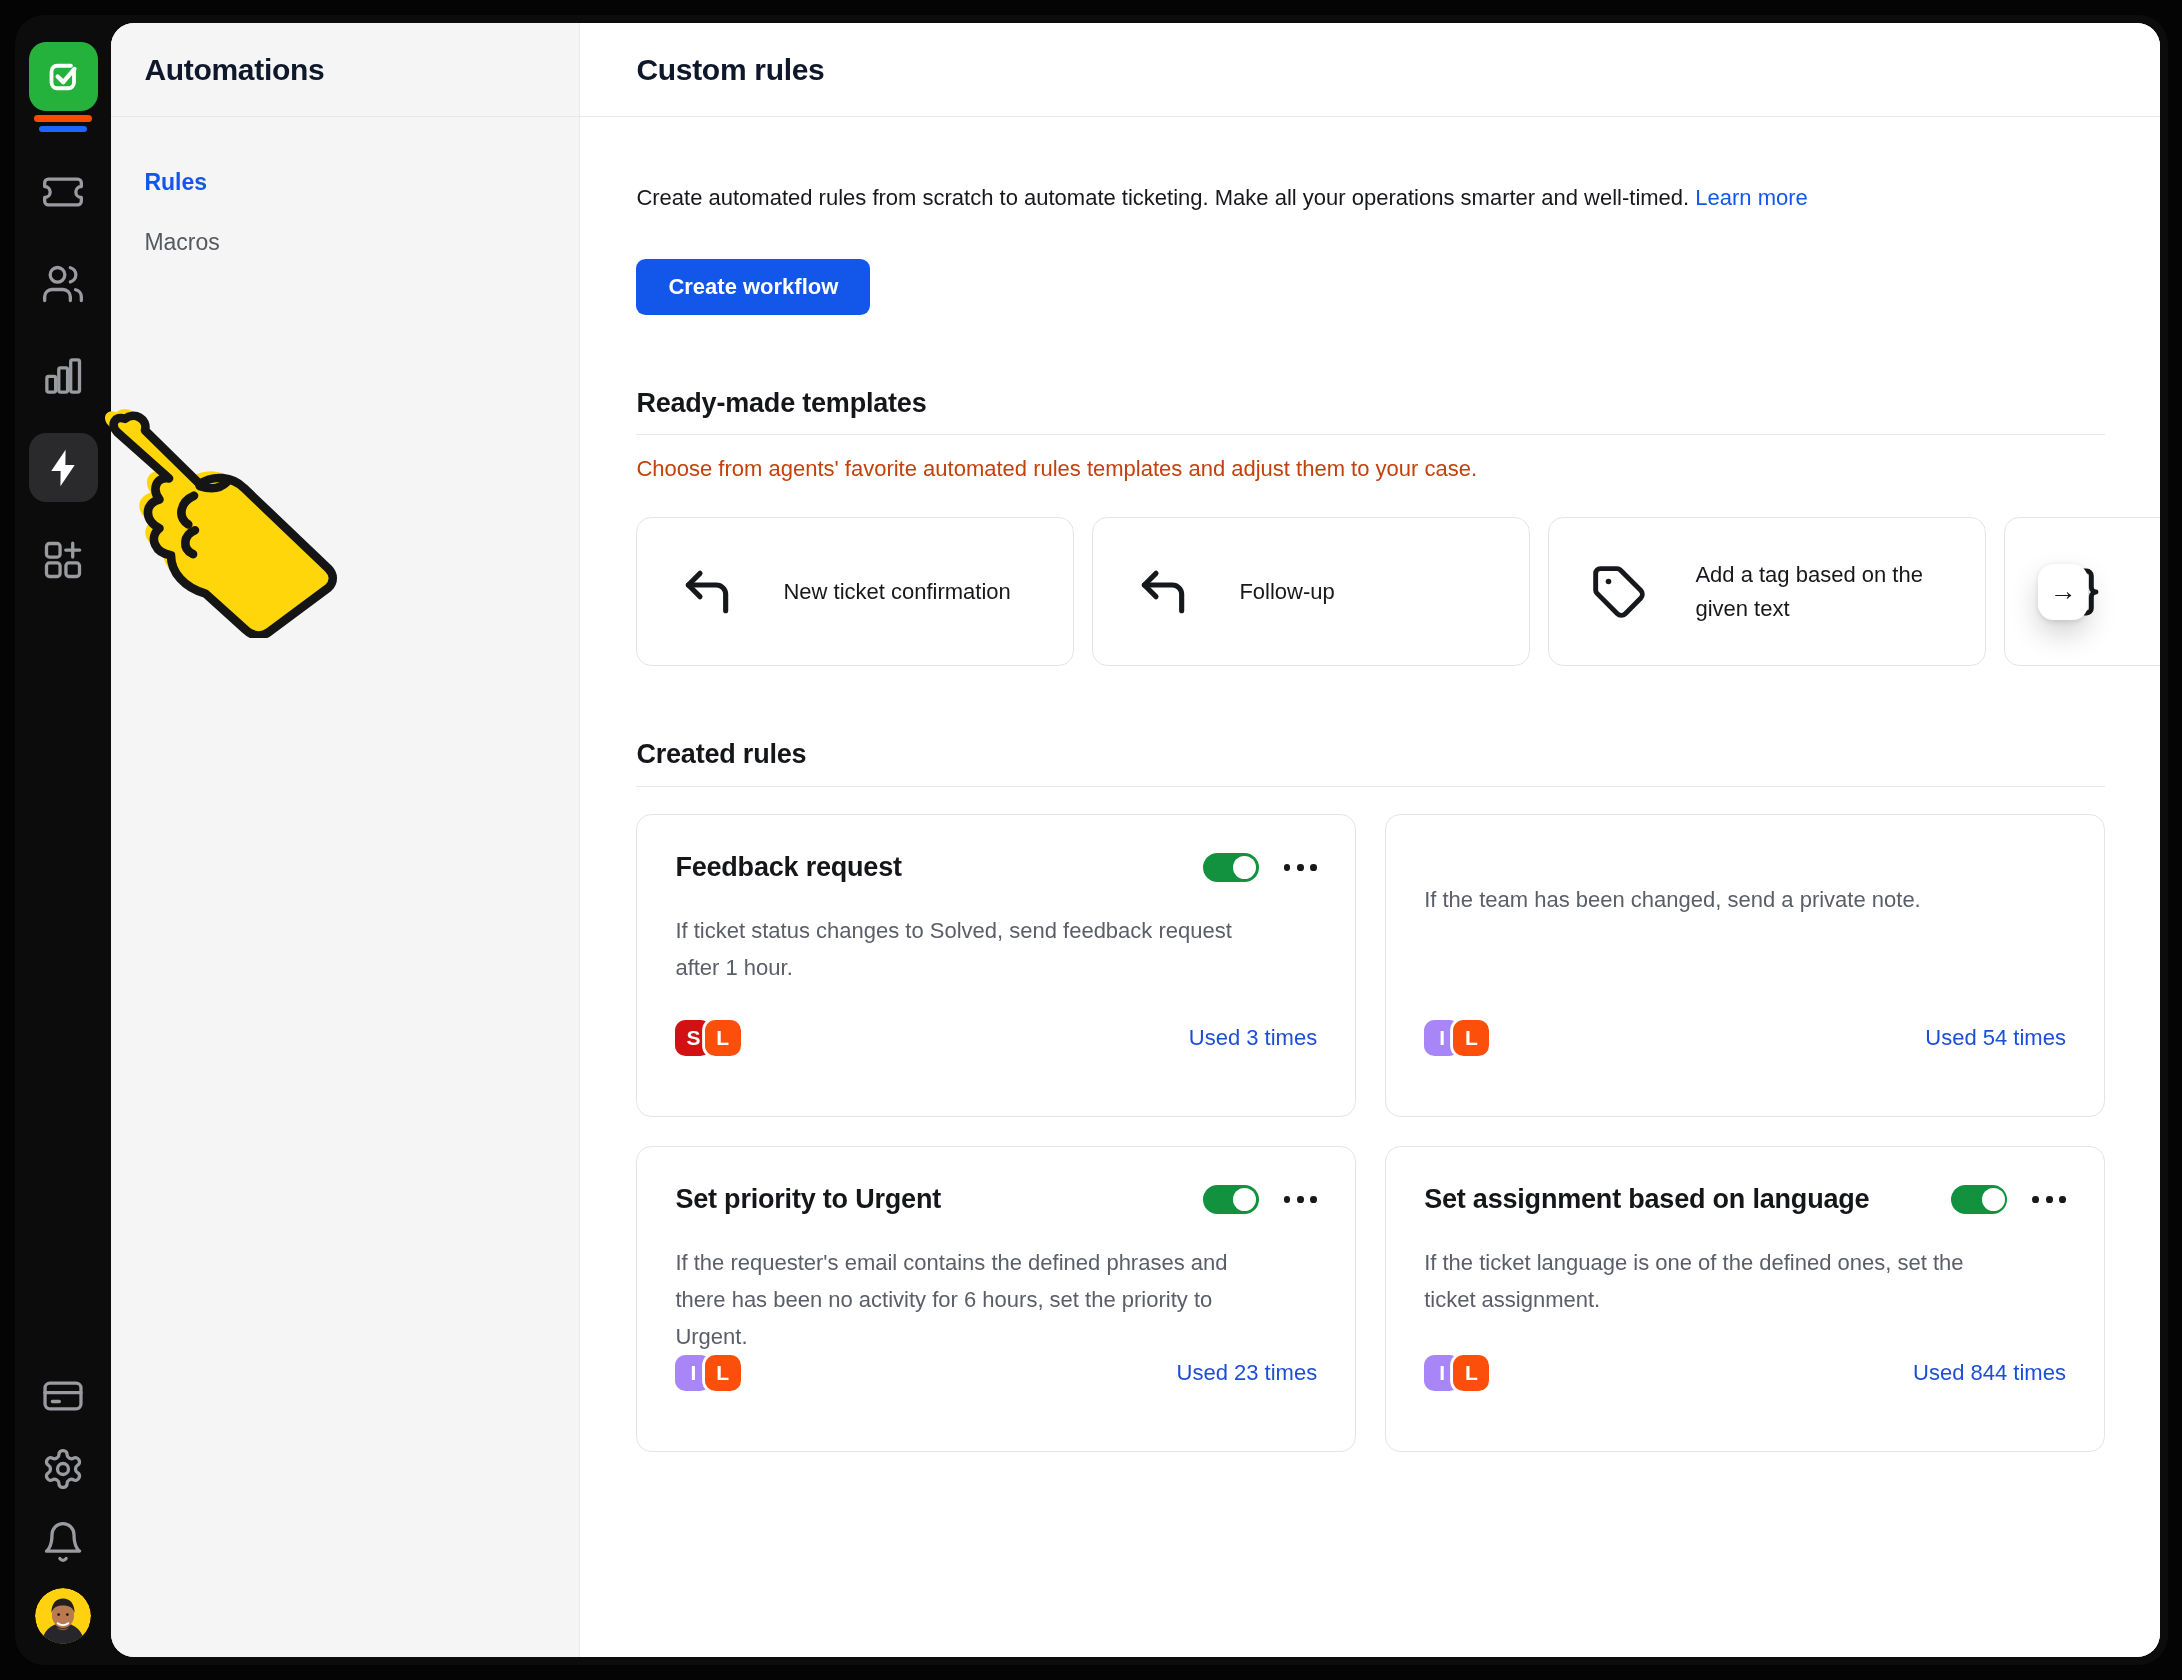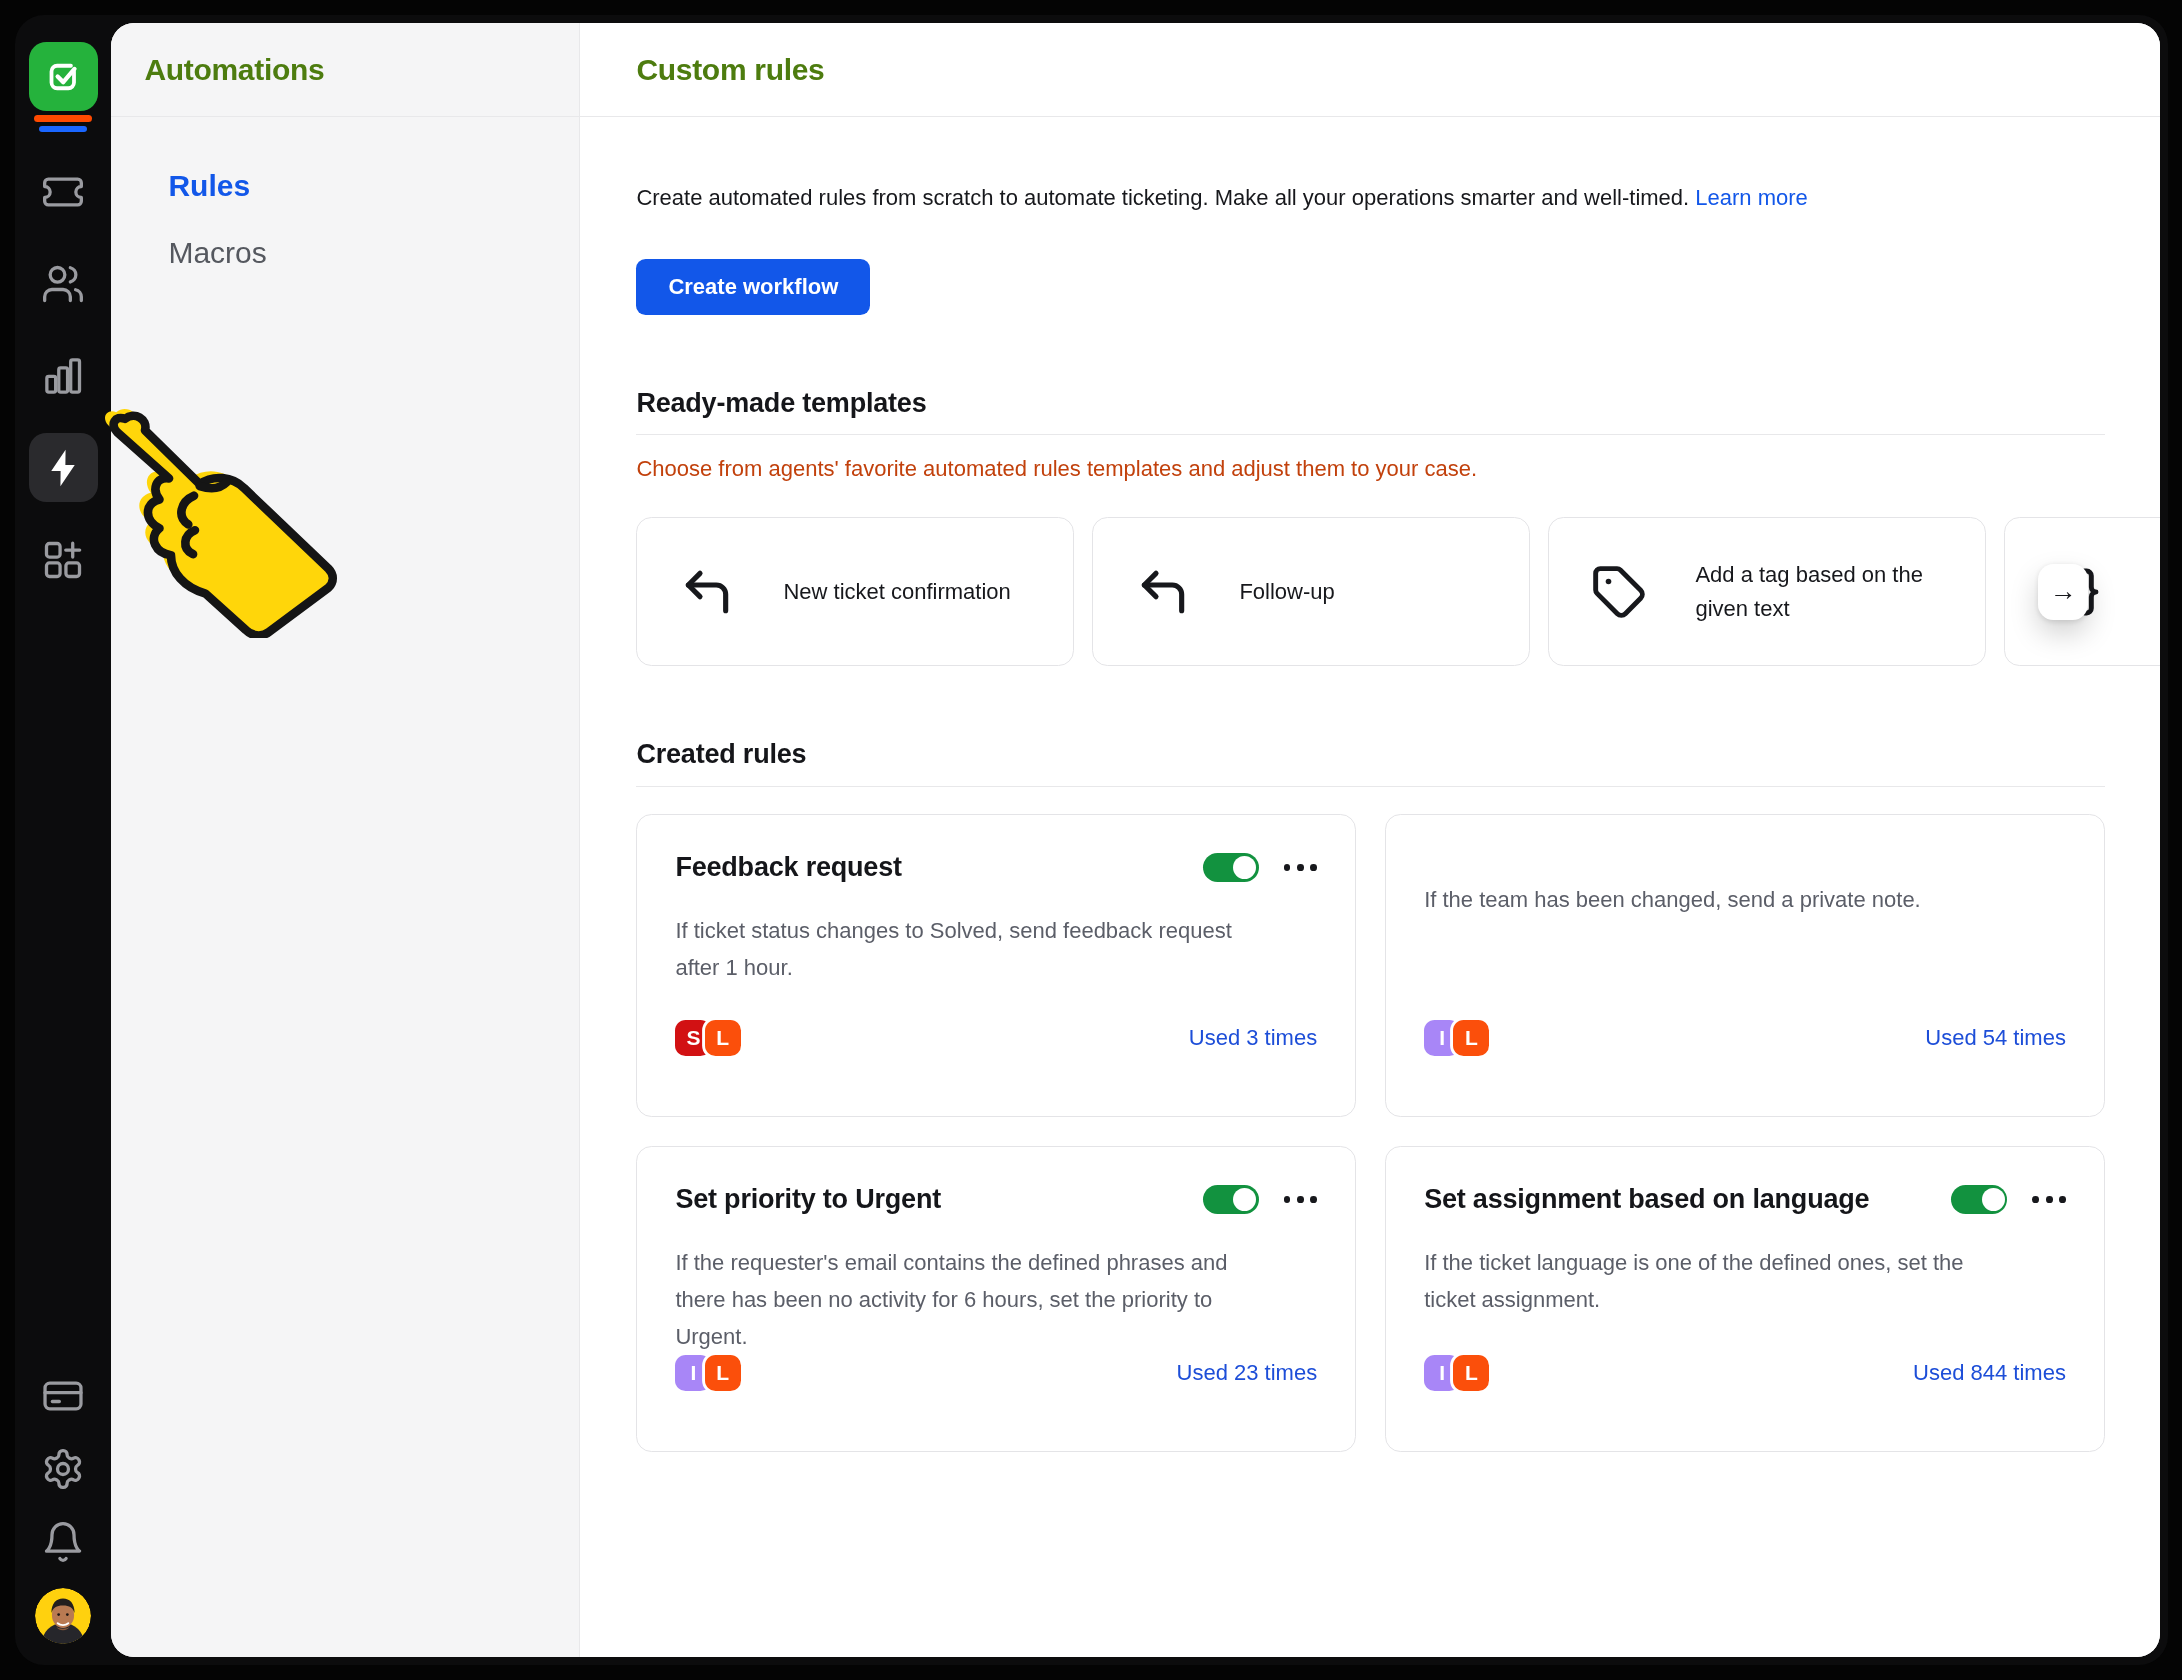--- a/index.html
+++ b/index.html
@@ -22,23 +22,23 @@
   .rail-btn.active { background:#2A2A2D; color:#FFFFFF; }
   .rail-bottom { margin-top:auto; display:flex; flex-direction:column; gap:19px; align-items:center; }
   .rail-bottom .rail-btn { height:54px; }
   .avatar { width:56px; height:56px; border-radius:50%; overflow:hidden; cursor:pointer; }
 
   
   .panel { flex:1; display:flex; background:#FFFFFF; border-radius:23px; margin:7.7px 7.7px 7.7px 0; overflow:hidden; min-width:0; }
 
   .sidebar { width:469px; flex:none; background:#F5F5F6; border-right:1px solid #E8E8EA; display:flex; flex-direction:column; }
   .sidebar-header { height:94px; flex:none; border-bottom:1px solid #E8E8EA; display:flex; align-items:center; padding:0 33px; }
-  .pane-title { font-size:30px; font-weight:700; color:#4d7c0f; letter-spacing:-0.3px; }
+  .pane-title { font-size:30px; font-weight:700; color:#0f172a; letter-spacing:-0.3px; }
   .side-nav { padding:52px 33px; display:flex; flex-direction:column; gap:33px; }
-  .side-item { font-size:30px; color:#55585F; cursor:pointer;margin-left:24px; }
+  .side-item { font-size:23px; color:#55585F; cursor:pointer; }
   .side-item.active { color:#1257E9; font-weight:700; }
 
   .main { flex:1; display:flex; flex-direction:column; min-width:0; background:#FFFFFF; }
   .main-header { height:94px; flex:none; border-bottom:1px solid #E8E8EA; display:flex; align-items:center; padding:5px 56px; }
   .content { flex:1; padding:0 55px 0 56px; position:relative; min-width:0; }
 
   .intro { margin-top:63px; font-size:22px; color:#17181C; line-height:35px; }
   .intro a { color:#1257E9; text-decoration:none; cursor:pointer; }
 
   .create-btn { margin-top:44px; height:56px; padding:4px 32px; background:#1257E9; color:#FFFFFF; font-size:22px; font-weight:700; border:none; border-radius:9.6px; cursor:pointer; font-family:inherit; display:block; }

